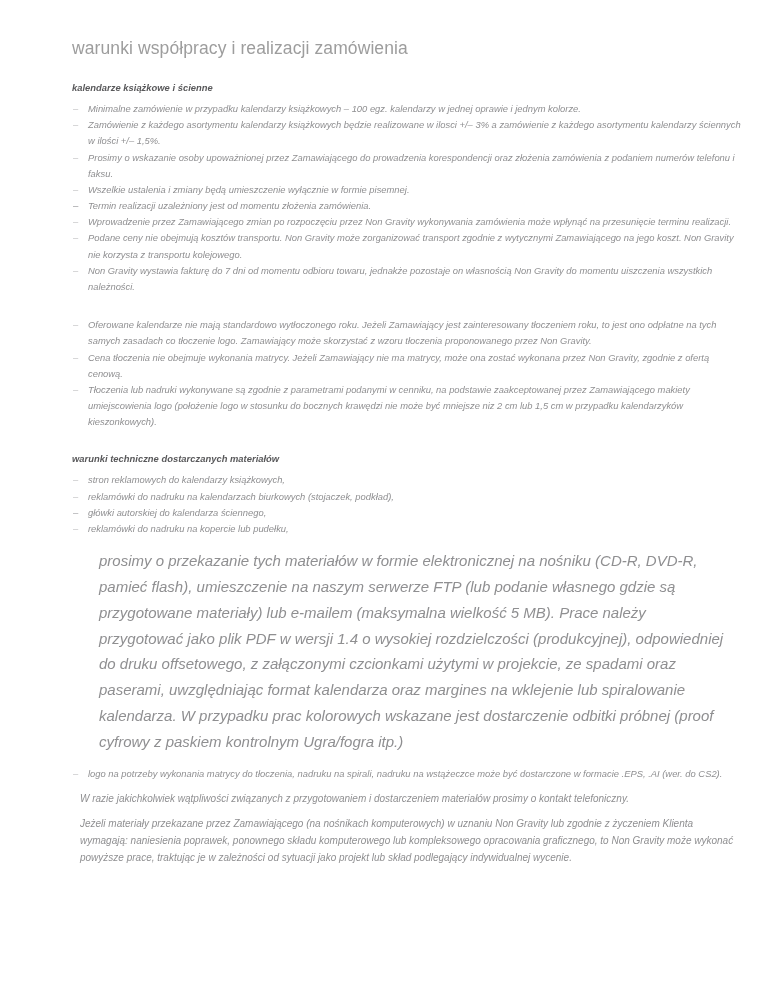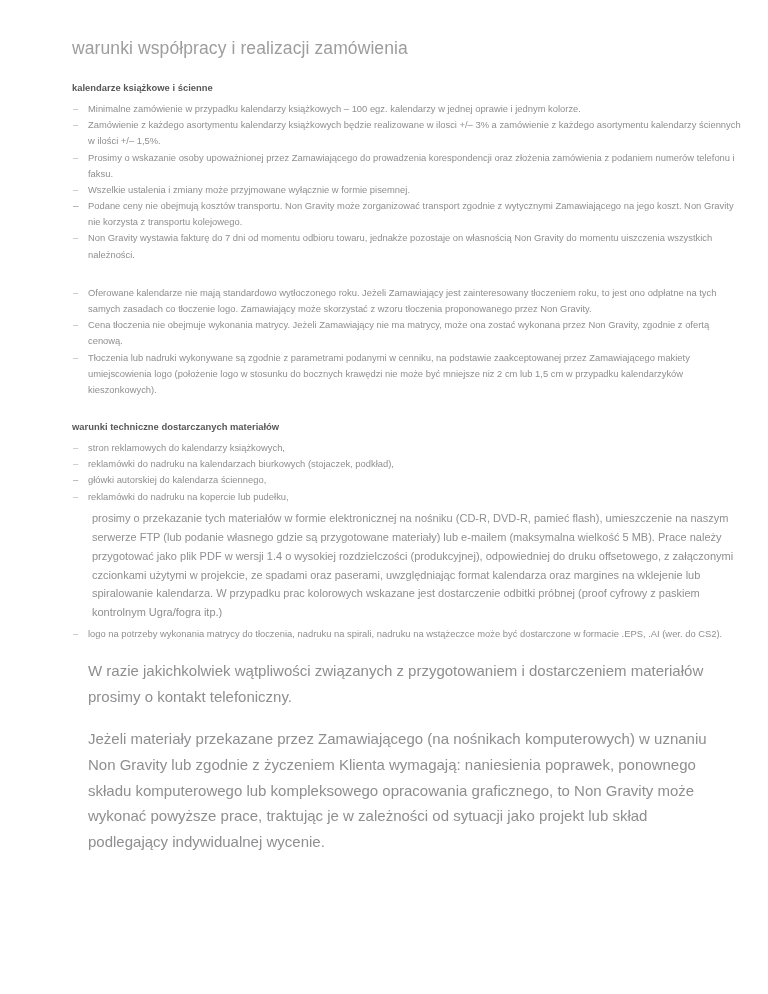--- a/index.html
+++ b/index.html
@@ -25,20 +25,21 @@
   .doc-title {
     font-size: 17.5px;
     font-weight: 400;
     color: #9d9d9d;
     letter-spacing: 0.1px;
     margin: 0 0 22px 0;
     line-height: 1.2;
   }
   .section {
     margin: 0 0 0 0;
+    font-style: italic;
   }
   .section + .section {
     margin-top: 22px;
   }
   .section-heading {
     font-size: 9.4px;
     font-weight: 700;
     color: #58585a;
     letter-spacing: 0.02px;
     margin: 0 0 6px 0;
@@ -65,53 +66,53 @@
     margin: 0;
     max-width: 668px;
   }
   ul.bullets > li .dash {
     position: absolute;
     left: 1px;
     top: 0;
     color: #b4b4b6;
   }
   .cont-para {
-    font-size: 11px;
+    font-size: 15px;
     color: #8f8f91;
     line-height: 1.72;
-    margin: 4px;
+    margin: 11px;
     padding-left: 16px;
     max-width: 668px;
   }
   .tail-para {
-    font-size: 15px;
+    font-size: 10px;
     color: #8f8f91;
     line-height: 1.72;
-    margin: 16px;
+    margin: 8px;
     max-width: 672px;
   }
 </style>
 </head>
 <body>
 
 <div class="page">
 
   <h1 class="doc-title">warunki współpracy i realizacji zamówienia</h1>
 
   <div class="section">
     <div class="section-heading">kalendarze książkowe i ścienne</div>
     <ul class="bullets">
       <li><span class="dash">–</span><span>Minimalne zamówienie w przypadku kalendarzy książkowych – 100 egz. kalendarzy w jednej oprawie i jednym kolorze.</span></li>
       <li><span class="dash">–</span><span>Zamówienie z każdego asortymentu kalendarzy książkowych będzie realizowane w ilosci +/– 3% a zamówienie z każdego asortymentu kalendarzy ściennych w ilości +/– 1,5%.</span></li>
       <li><span class="dash">–</span><span>Prosimy o wskazanie osoby upoważnionej przez Zamawiającego do prowadzenia korespondencji oraz złożenia zamówienia z podaniem numerów telefonu i faksu.</span></li>
-      <li><span class="dash">–</span><span>Wszelkie ustalenia i zmiany może przyjmowane wyłącznie w formie pisemnej.</span></li>
+      <li><span class="dash">–</span><span>Wszelkie ustalenia i zmiany będą umieszczenie wyłącznie w formie pisemnej.</span></li>
       <li><span class="dash">–</span></li>
       <li><span class="dash">–</span></li>
-      <li><span class="dash">–</span></li>
-      <li><span class="dash">–</span></li>
+      <li><span class="dash">–</span><span>Termin realizacji uzależniony jest od momentu złożenia zamówienia.</span></li>
+      <li><span class="dash">–</span><span>Wprowadzenie przez Zamawiającego zmian po rozpoczęciu przez Non Gravity wykonywania zamówienia może wpłynąć na przesunięcie terminu realizacji.</span></li>
       <li><span class="dash">–</span><span>Podane ceny nie obejmują kosztów transportu. Non Gravity może zorganizować transport zgodnie z wytycznymi Zamawiającego na jego koszt. Non Gravity nie korzysta z transportu kolejowego.</span></li>
       <li><span class="dash">–</span><span>Non Gravity wystawia fakturę do 7 dni od momentu odbioru towaru, jednakże pozostaje on własnością Non Gravity do momentu uiszczenia wszystkich należności.</span></li>
     </ul>
   </div>
 
   <div class="section">
     <ul class="bullets">
       <li><span class="dash">–</span><span>Oferowane kalendarze nie mają standardowo wytłoczonego roku. Jeżeli Zamawiający jest zainteresowany tłoczeniem roku, to jest ono odpłatne na tych samych zasadach co tłoczenie logo. Zamawiający może skorzystać z wzoru tłoczenia proponowanego przez Non Gravity.</span></li>
       <li><span class="dash">–</span><span>Cena tłoczenia nie obejmuje wykonania matrycy. Jeżeli Zamawiający nie ma matrycy, może ona zostać wykonana przez Non Gravity, zgodnie z ofertą cenową.</span></li>
       <li><span class="dash">–</span><span>Tłoczenia lub nadruki wykonywane są zgodnie z parametrami podanymi w cenniku, na podstawie zaakceptowanej przez Zamawiającego makiety umiejscowienia logo (położenie logo w stosunku do bocznych krawędzi nie może być mniejsze niz 2 cm lub 1,5 cm w przypadku kalendarzyków kieszonkowych).</span></li>

